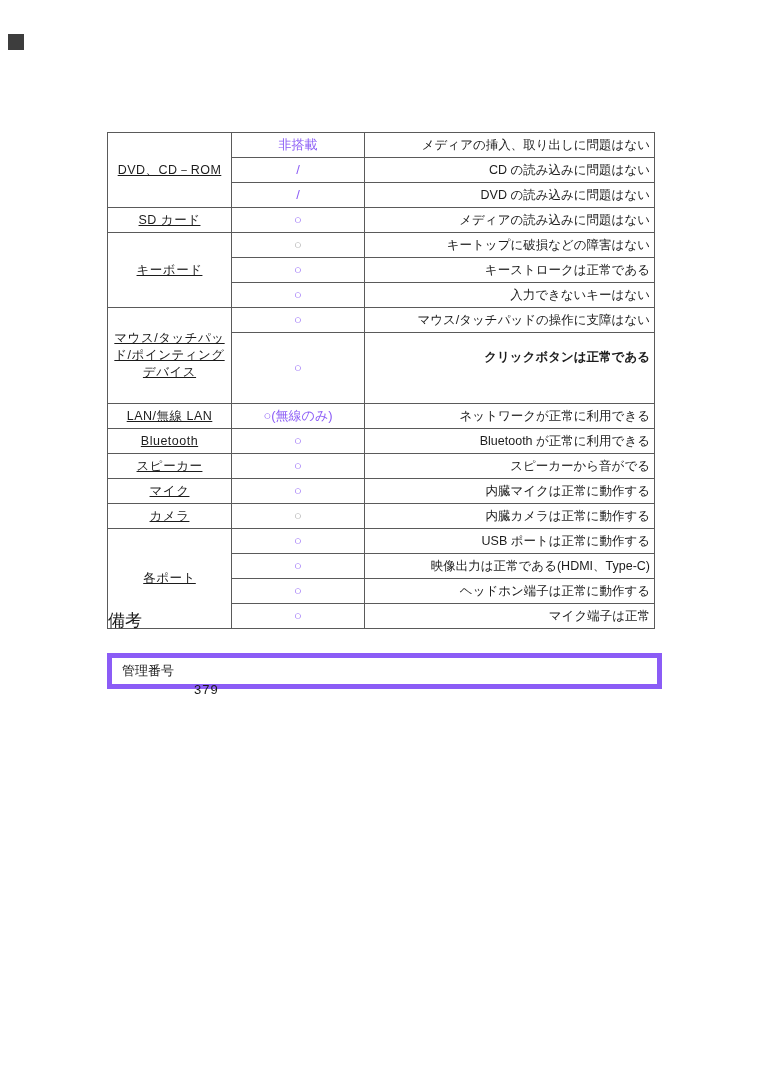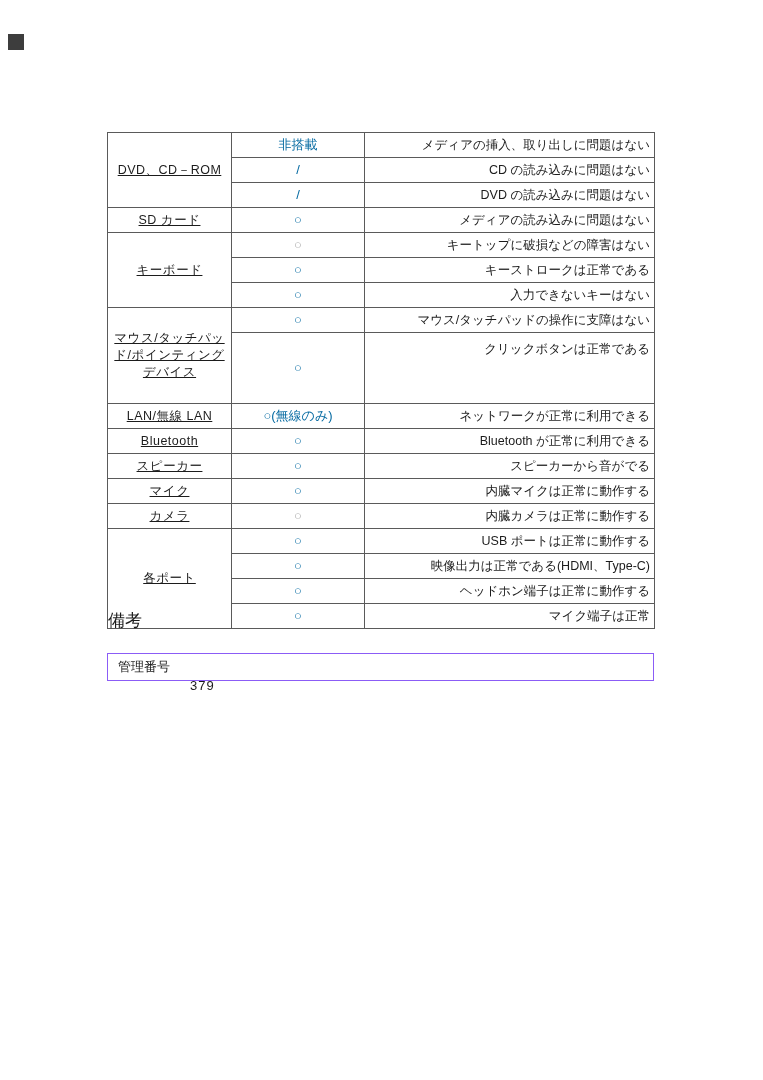--- a/index.html
+++ b/index.html
@@ -49,50 +49,51 @@
     overflow: hidden;
   }
   td.cat {
     text-align: center;
     padding: 2px 6px;
     letter-spacing: 0.5px;
     text-decoration: underline;
   }
   td.mark {
     text-align: center;
-    color: #0369a1;
+    color: #8b5cf6;
     font-size: 13px;
   }
   td.mark.light {
     color: #a8a8a8;
   }
   td.desc {
     text-align: right;
     padding-left: 7px;
   }
   tr.tall td.mark { height: 68px; }
   tr.tall td.desc {
     vertical-align: top;
-    padding-top: 8px;
+    padding-top: 16px;
+    font-weight: bold;
   }
   .notes-label {
     position: absolute;
     left: 108px;
     top: 609px;
     font-size: 17px;
     color: #1c1c1c;
     text-align: center;
   }
   .admin-box {
     position: absolute;
     left: 107px;
     top: 653px;
     width: 545px;
     height: 26px;
-    border: 1px solid #8b5cf6;
+    border: 5px solid #8b5cf6;
     display: flex;
     align-items: center;
     font-size: 13px;
   }
   .admin-box .label { margin-left: 10px; }
   .admin-box .value { margin-left: 20px; letter-spacing: 1px; margin-top: 36px; }
 </style>
 </head>
 <body>
 

